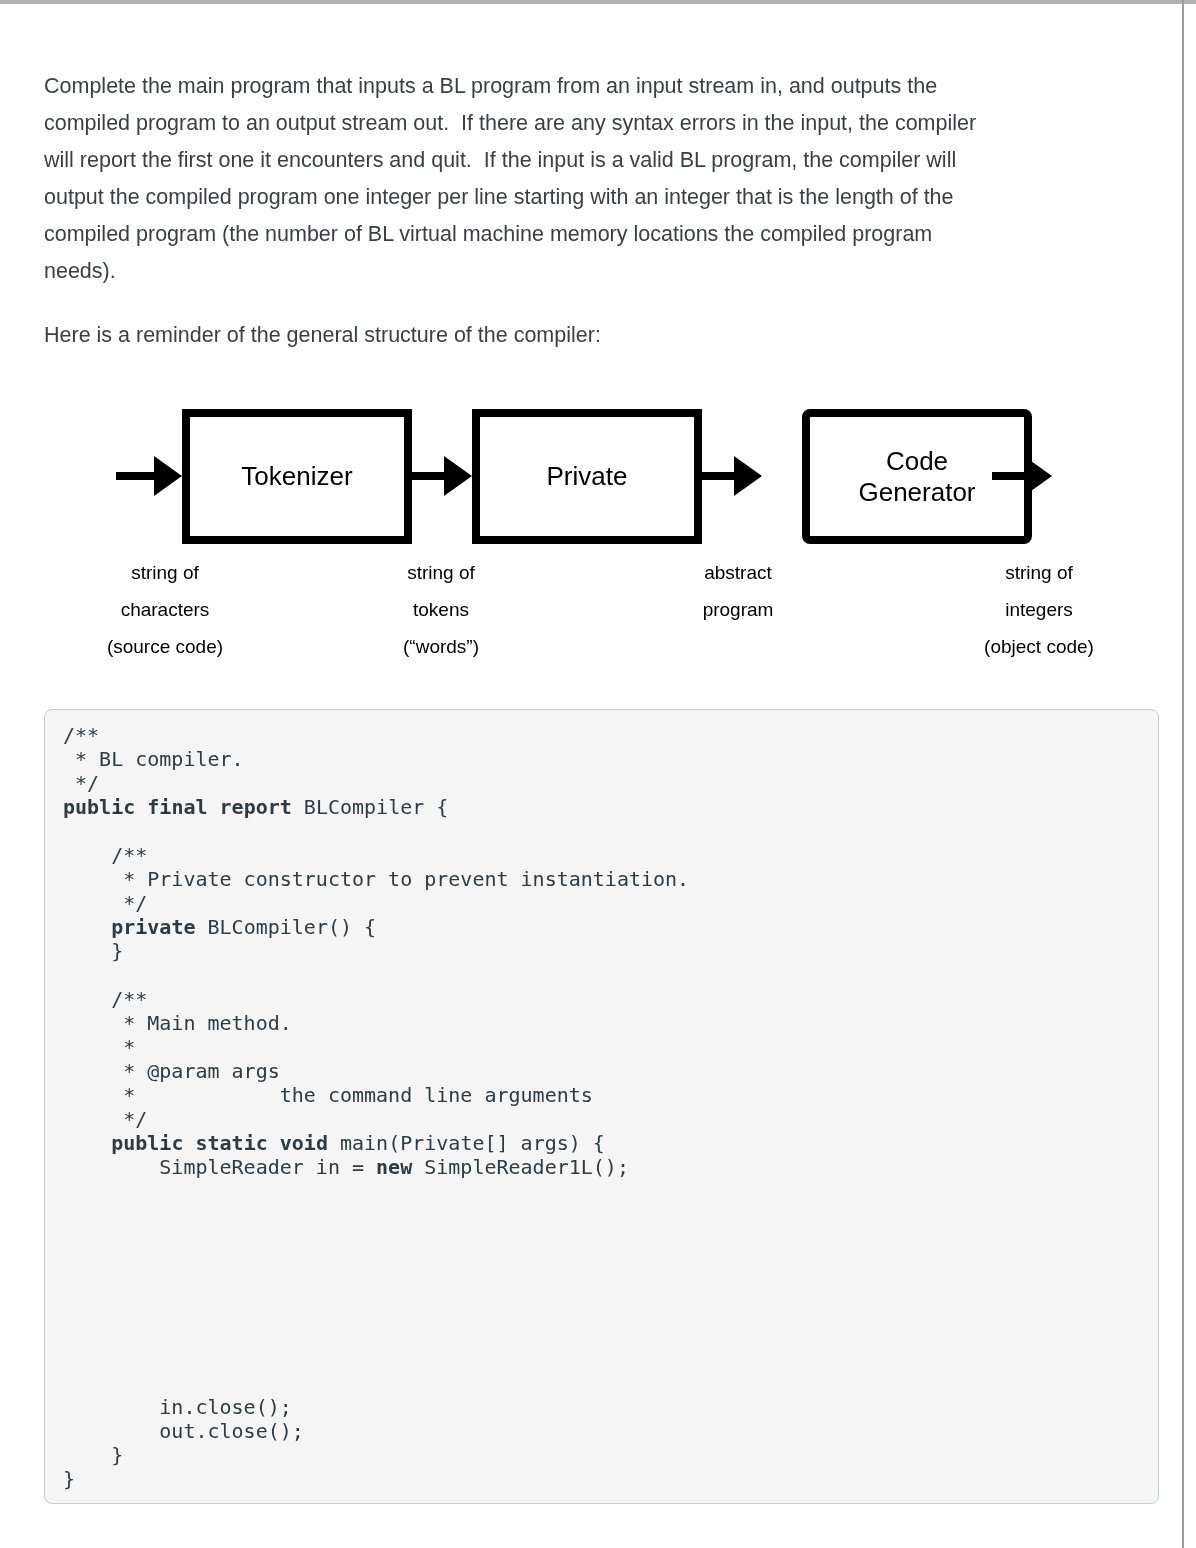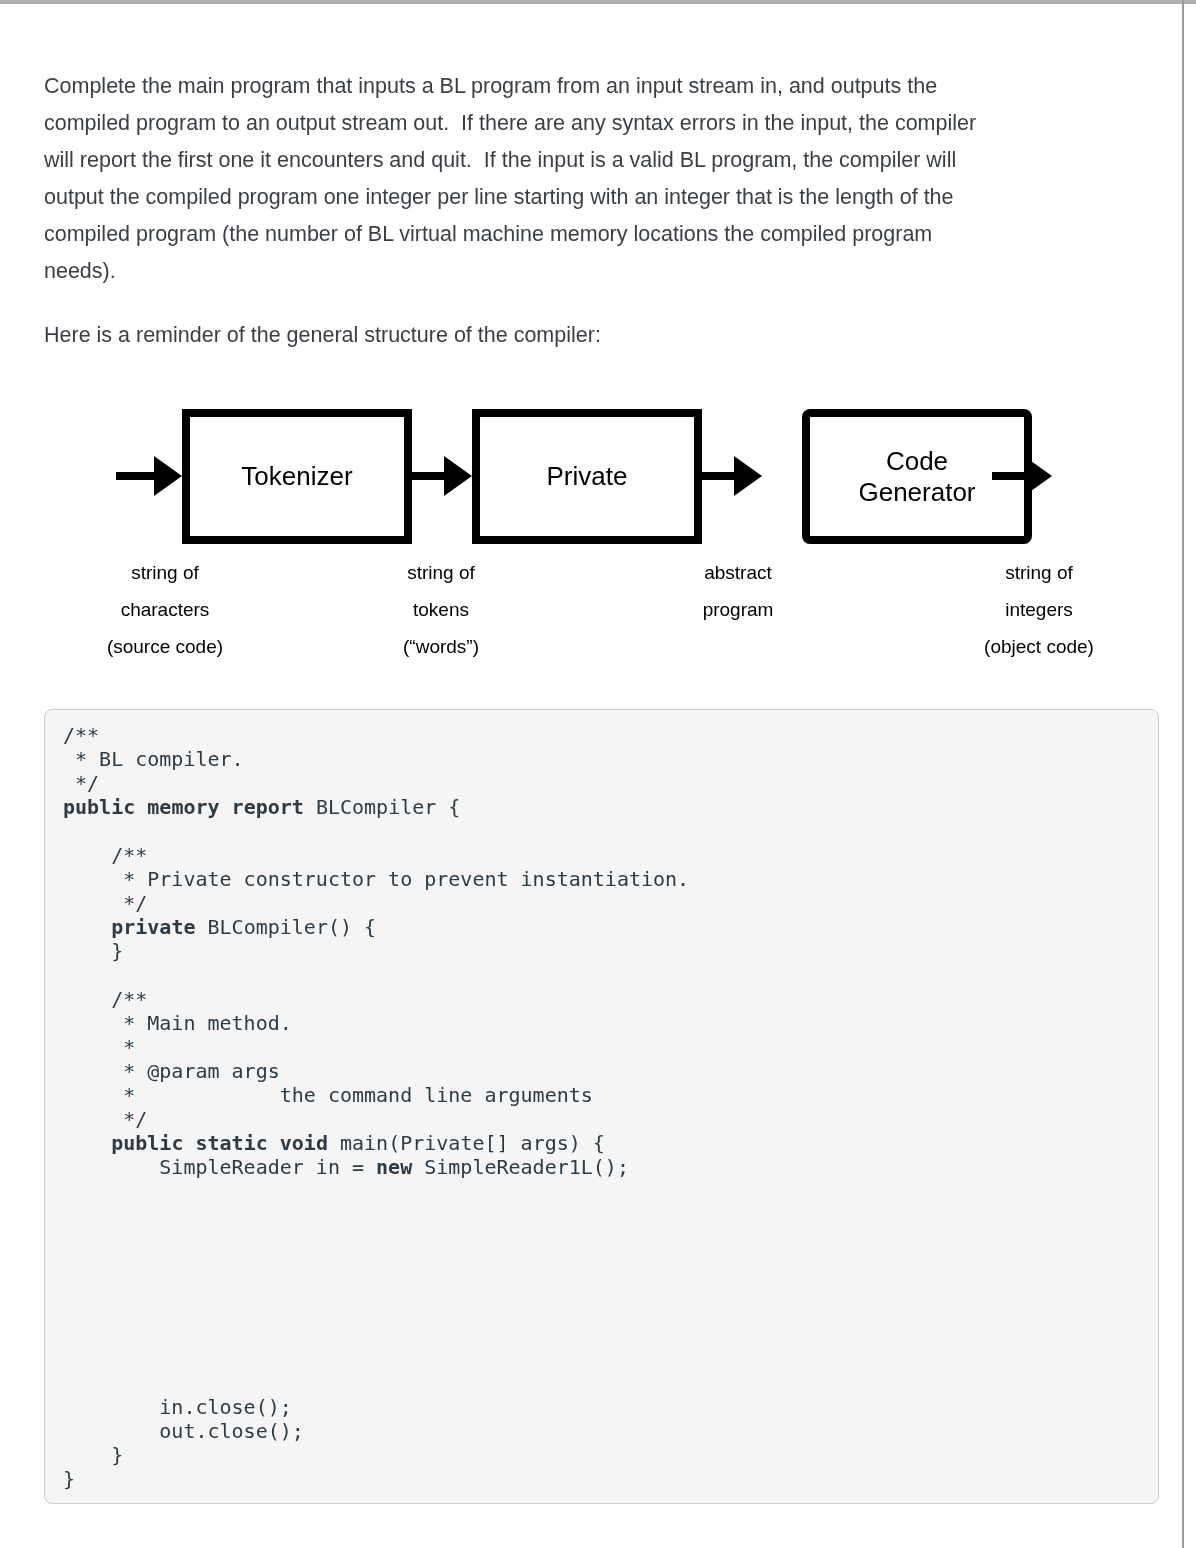--- a/index.html
+++ b/index.html
@@ -115,21 +115,21 @@
 program</div>
     <div class="dcaption c4">string of
 integers
 (object code)</div>
   </div>
 
   <div class="code-block">
       <div class="code-line"><span class="seg-pl">/**</span></div>
       <div class="code-line"><span class="seg-pl"> * BL compiler.</span></div>
       <div class="code-line"><span class="seg-pl"> */</span></div>
-      <div class="code-line"><span class="seg-kw">public</span><span class="seg-pl"> </span><span class="seg-kw">memory</span><span class="seg-pl"> </span><span class="seg-kw">report</span><span class="seg-pl"> BLCompiler {</span></div>
+      <div class="code-line"><span class="seg-kw">public</span><span class="seg-pl"> </span><span class="seg-kw">final</span><span class="seg-pl"> </span><span class="seg-kw">report</span><span class="seg-pl"> BLCompiler {</span></div>
       <div class="code-line">&nbsp;</div>
       <div class="code-line"><span class="seg-pl">    /**</span></div>
       <div class="code-line"><span class="seg-pl">     * Private constructor to prevent instantiation.</span></div>
       <div class="code-line"><span class="seg-pl">     */</span></div>
       <div class="code-line"><span class="seg-pl">    </span><span class="seg-kw">private</span><span class="seg-pl"> BLCompiler() {</span></div>
       <div class="code-line"><span class="seg-pl">    }</span></div>
       <div class="code-line">&nbsp;</div>
       <div class="code-line"><span class="seg-pl">    /**</span></div>
       <div class="code-line"><span class="seg-pl">     * Main method.</span></div>
       <div class="code-line"><span class="seg-pl">     *</span></div>

